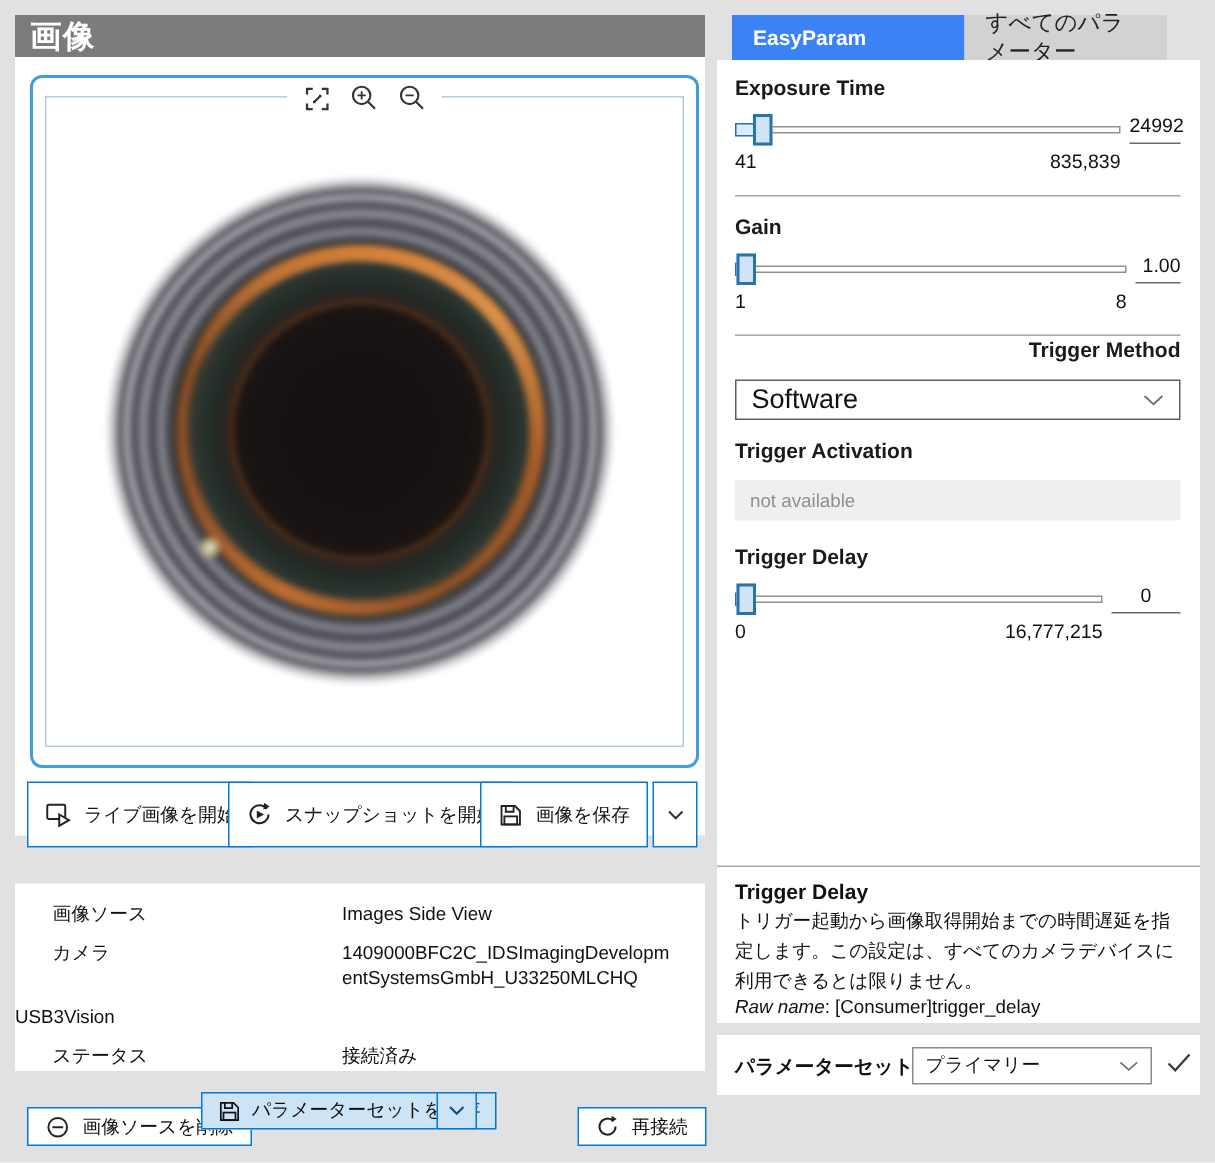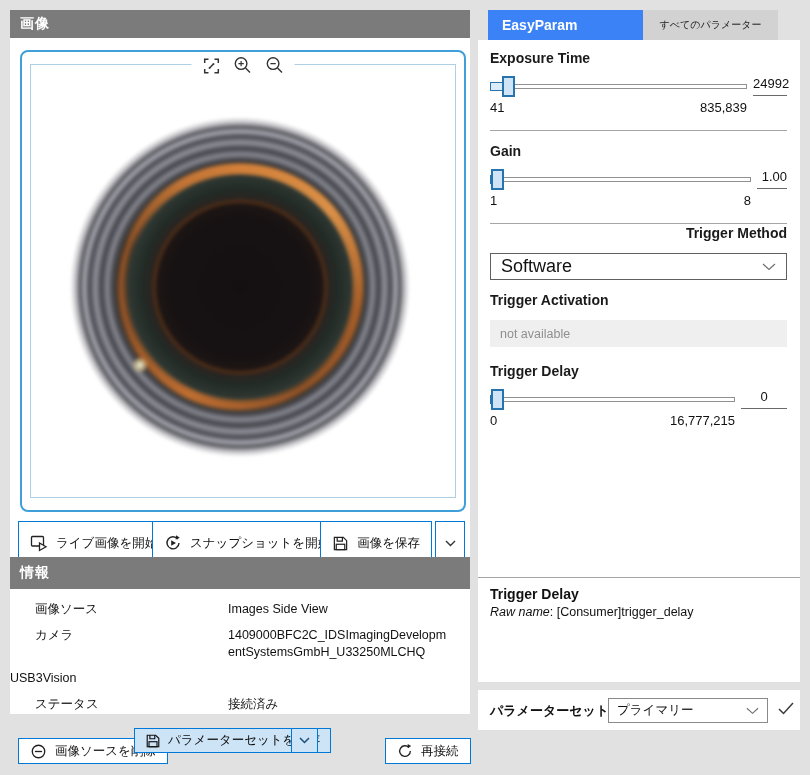--- a/index.html
+++ b/index.html
@@ -1,19 +1,19 @@
 <!DOCTYPE html>
 <html><head>
 <meta charset="utf-8">
 <style>
   html,body{margin:0;padding:0;}
   .page{position:relative;width:810px;height:775px;background:#e1e1e1;
         font-family:"Liberation Sans","DejaVu Sans",sans-serif;color:#111;overflow:hidden;}
   .panel-hdr{position:absolute;left:0;right:0;height:28px;background:#7b7b7b;color:#fff;
-        font-weight:bold;font-size:14px;display:flex;align-items:center;padding-left:10px;box-sizing:border-box;letter-spacing:1px;}
+        font-weight:bold;font-size:21px;display:flex;align-items:center;padding-left:10px;box-sizing:border-box;letter-spacing:1px;}
   
   .left-col{position:absolute;left:10px;top:10px;width:460px;height:708px;}
   .hdr1{top:0;}
   .img-body{position:absolute;top:28px;left:0;width:460px;height:519px;background:#fff;}
   .viewer{position:absolute;left:10px;top:12px;width:446px;height:462px;border:2px solid #3f9fd8;border-radius:8px;box-sizing:border-box;background:#fff;}
   .viewer-inner{position:absolute;left:8px;right:8px;top:12px;bottom:12px;border:1px solid #aed0e4;}
   .viewer-toolbar{position:absolute;top:4px;left:50%;transform:translateX(-50%);background:#fff;
         padding:0 10px;display:flex;gap:13px;align-items:center;z-index:3;}
   .tool{width:19px;height:19px;display:flex;align-items:center;justify-content:center;cursor:pointer;}
   
@@ -47,21 +47,21 @@
   .info-body{position:absolute;top:579px;left:0;width:460px;height:125px;background:#fff;box-sizing:border-box;padding-top:12px;}
   .info-row{display:flex;font-size:12.5px;line-height:1.35;margin-bottom:9px;}
   .info-label{width:218px;padding-left:25px;box-sizing:border-box;flex:none;}
   .info-value{flex:1;padding-right:18px;word-break:break-all;}
   
   .btn-remove{left:18px;top:738px;height:26px;}
   .btn-reconnect{left:385px;top:738px;height:26px;}
   
   .right-col{position:absolute;left:478px;top:10px;width:322px;height:765px;}
   .tabs{position:absolute;top:0;left:0;width:322px;height:30px;display:flex;}
-  .tab{height:30px;display:flex;align-items:center;padding:0 14px;box-sizing:border-box;font-size:10px;cursor:pointer;}
+  .tab{height:30px;display:flex;align-items:center;padding:0 14px;box-sizing:border-box;font-size:15px;cursor:pointer;}
   .tab-active{margin-left:10px;width:155px;background:#3b82f6;color:#fff;font-weight:bold;font-size:14px;}
   .tab-inactive{width:135px;background:#d2d2d2;color:#222;justify-content:center;}
   .rp-body{position:absolute;top:30px;left:0;width:322px;height:642px;background:#fff;box-sizing:border-box;padding:10px 13px 0 12px;}
   .param-name{font-size:14px;font-weight:bold;color:#1a1a1a;}
   .slider-block{display:flex;margin-top:10px;}
   .track-col{flex:1;}
   .track-area{position:relative;height:21px;}
   .track{position:absolute;left:0;right:0;top:8px;height:5px;background:#fff;border:1px solid #919191;box-sizing:border-box;}
   .fill{position:absolute;top:6px;height:9px;background:#dcecf8;border:1px solid #2673ad;box-sizing:border-box;}
   .f1{left:0;width:15px;} .f2{left:0;width:5px;} .f3{left:0;width:5px;}
@@ -169,23 +169,20 @@
 
       <div class="btn btn-savechev">
         <span>
           <svg width="11" height="7" viewBox="0 0 11 7" fill="none" stroke="#333" stroke-width="1.4">
             <polyline points="1,1 5.5,5.5 10,1"></polyline>
           </svg>
         </span>
       </div>
     </div>
 
-    <div class="panel-hdr hdr2">
-      <span>情報</span>
-    </div>
 
     <div class="info-body">
       <div class="info-row">
         <div class="info-label">画像ソース</div>
         <div class="info-value">Images Side View</div>
       </div>
       <div class="info-row">
         <div class="info-label">カメラ</div>
         <div class="info-value">1409000BFC2C_IDSImagingDevelopmentSystemsGmbH_U33250MLCHQ</div>
       </div>
@@ -289,20 +286,21 @@
           <div class="range">
             <span>0</span>
             <span>16,777,215</span>
           </div>
         </div>
         <div class="pv w46">0</div>
       </div>
 
       <div class="desc">
         <div class="desc-title">Trigger Delay</div>
+        <div class="desc-text">トリガー起動から画像取得開始までの時間遅延を指定します。この設定は、すべてのカメラデバイスに利用できるとは限りません。</div>
         <div class="desc-raw"><span class="it">Raw name</span><span>: [Consumer]trigger_delay</span></div>
       </div>
     </div>
 
     <div class="pset-row">
       <div class="pset-label">パラメーターセット</div>
       <div class="pset-dd">
         <span>プライマリー</span>
         <span class="chev">
           <svg width="13" height="8" viewBox="0 0 14 8" fill="none" stroke="#707070" stroke-width="1.2">

